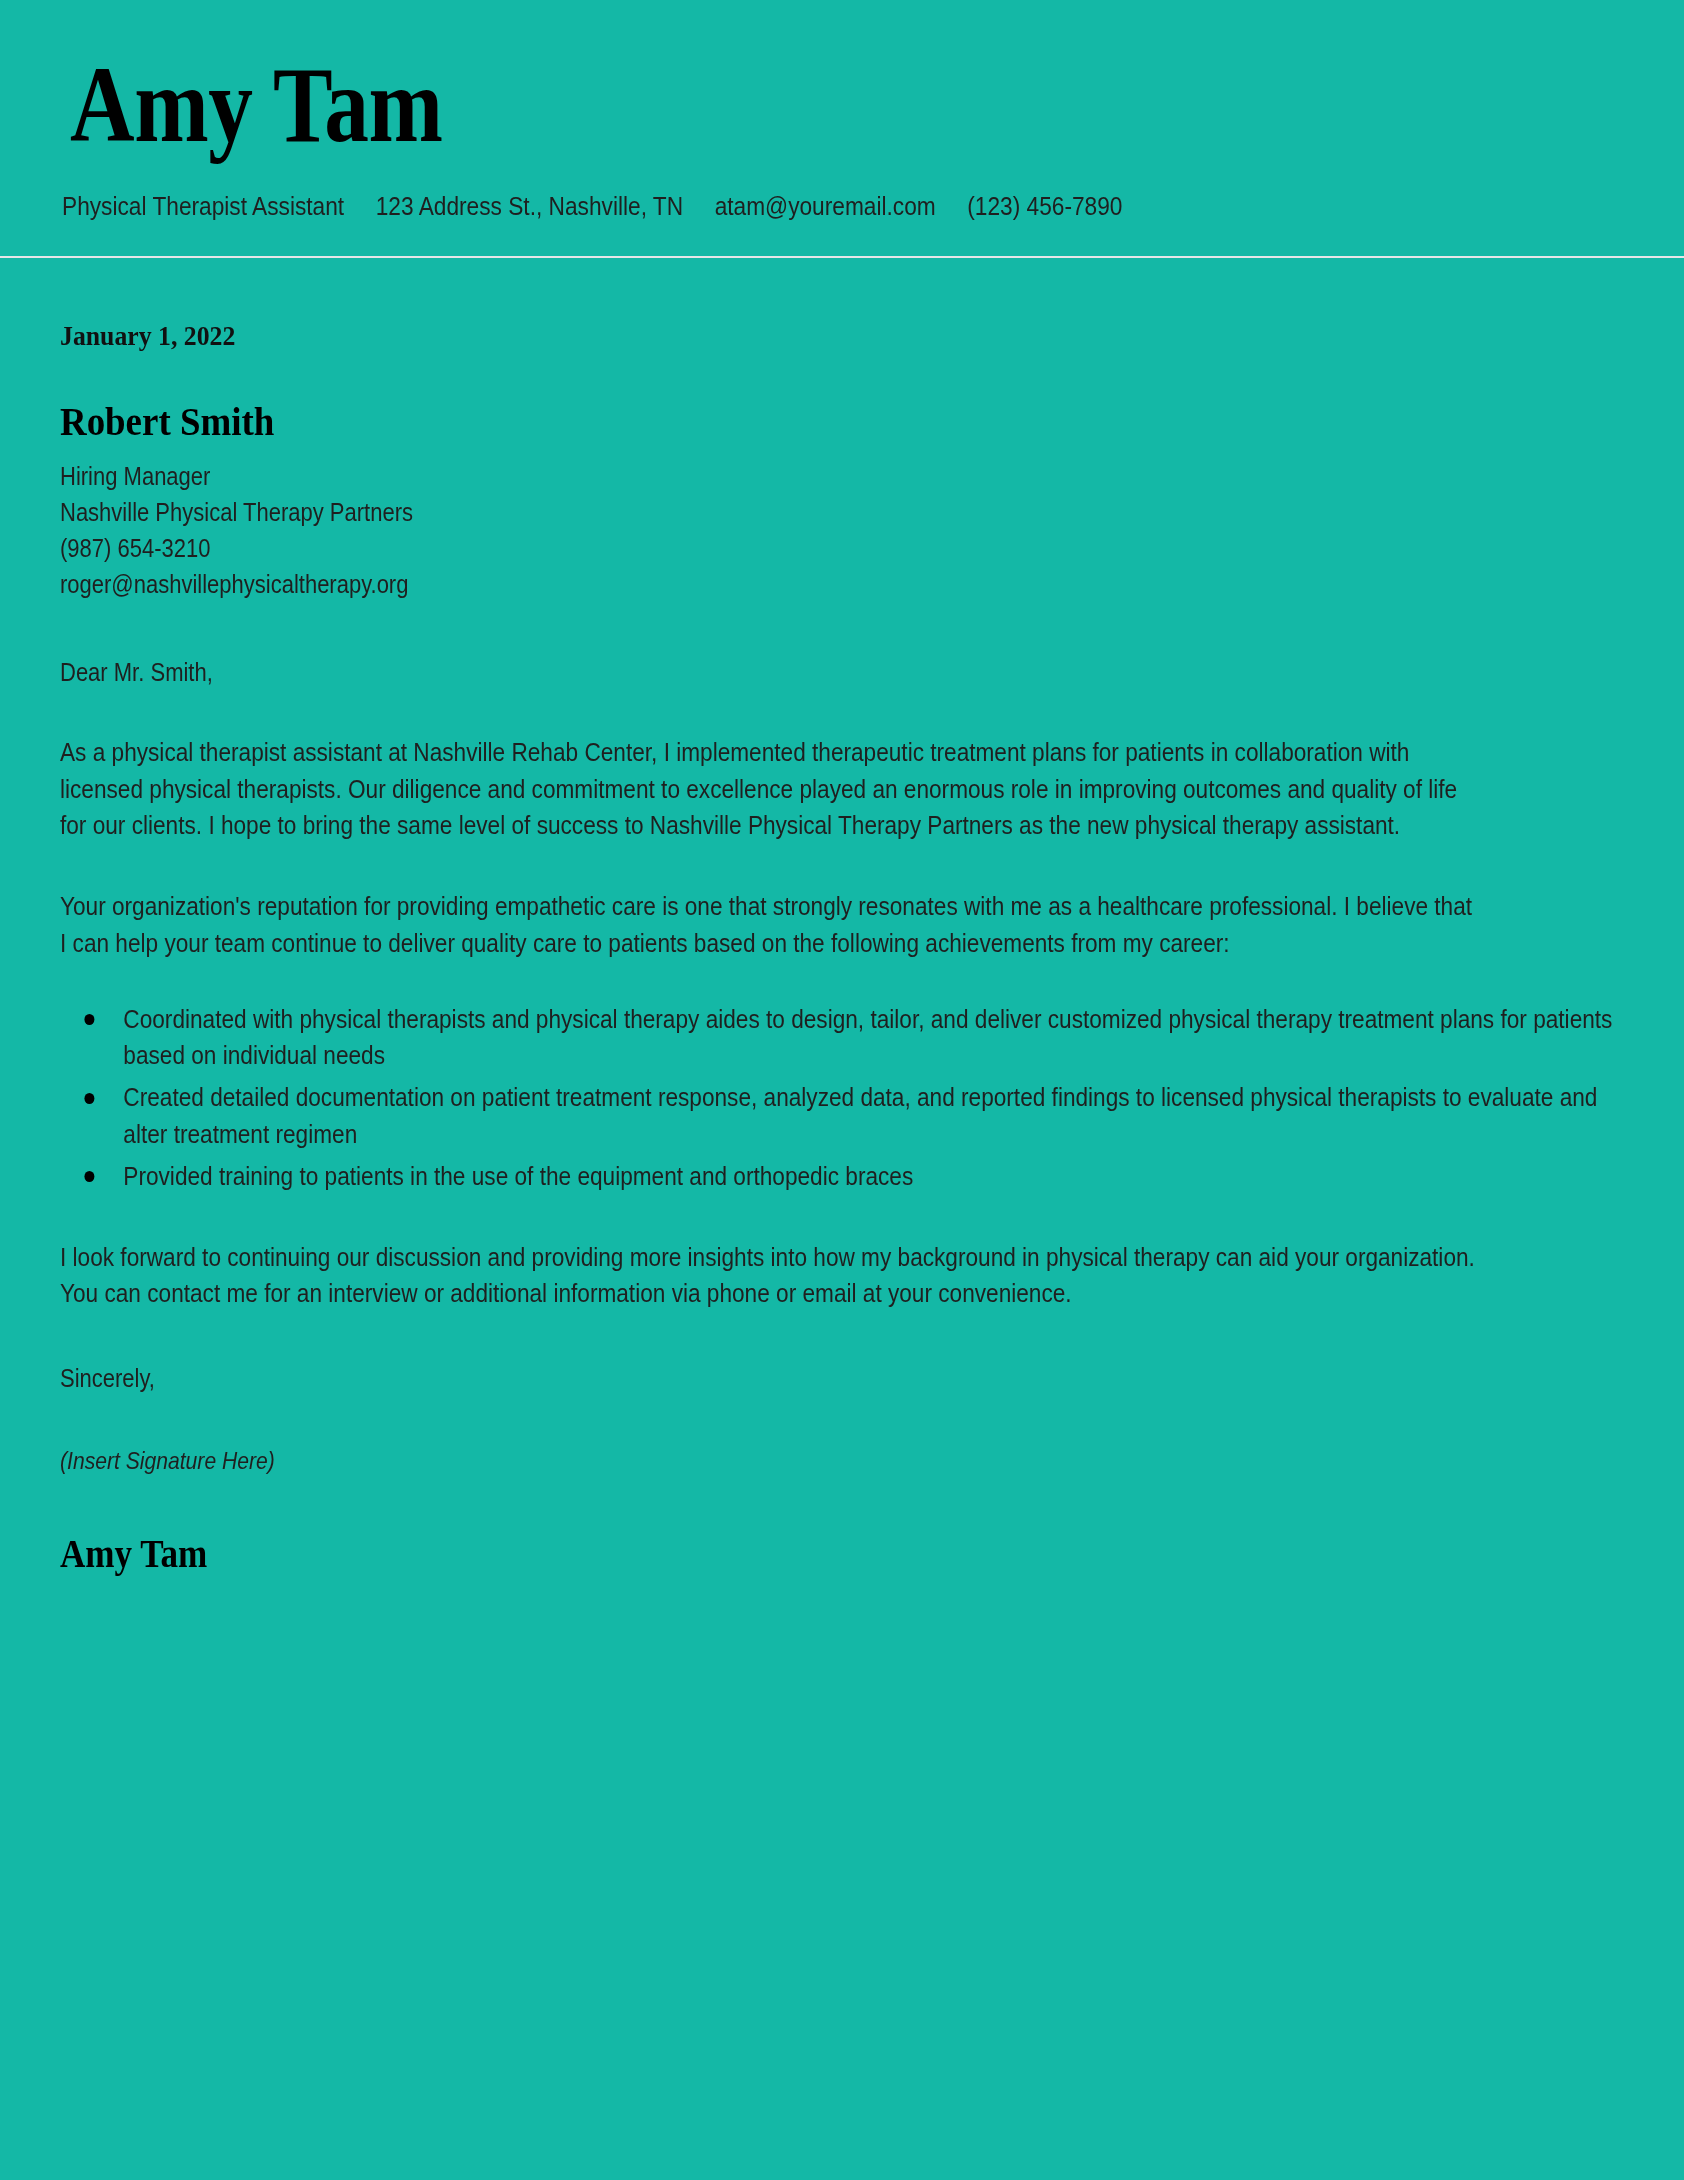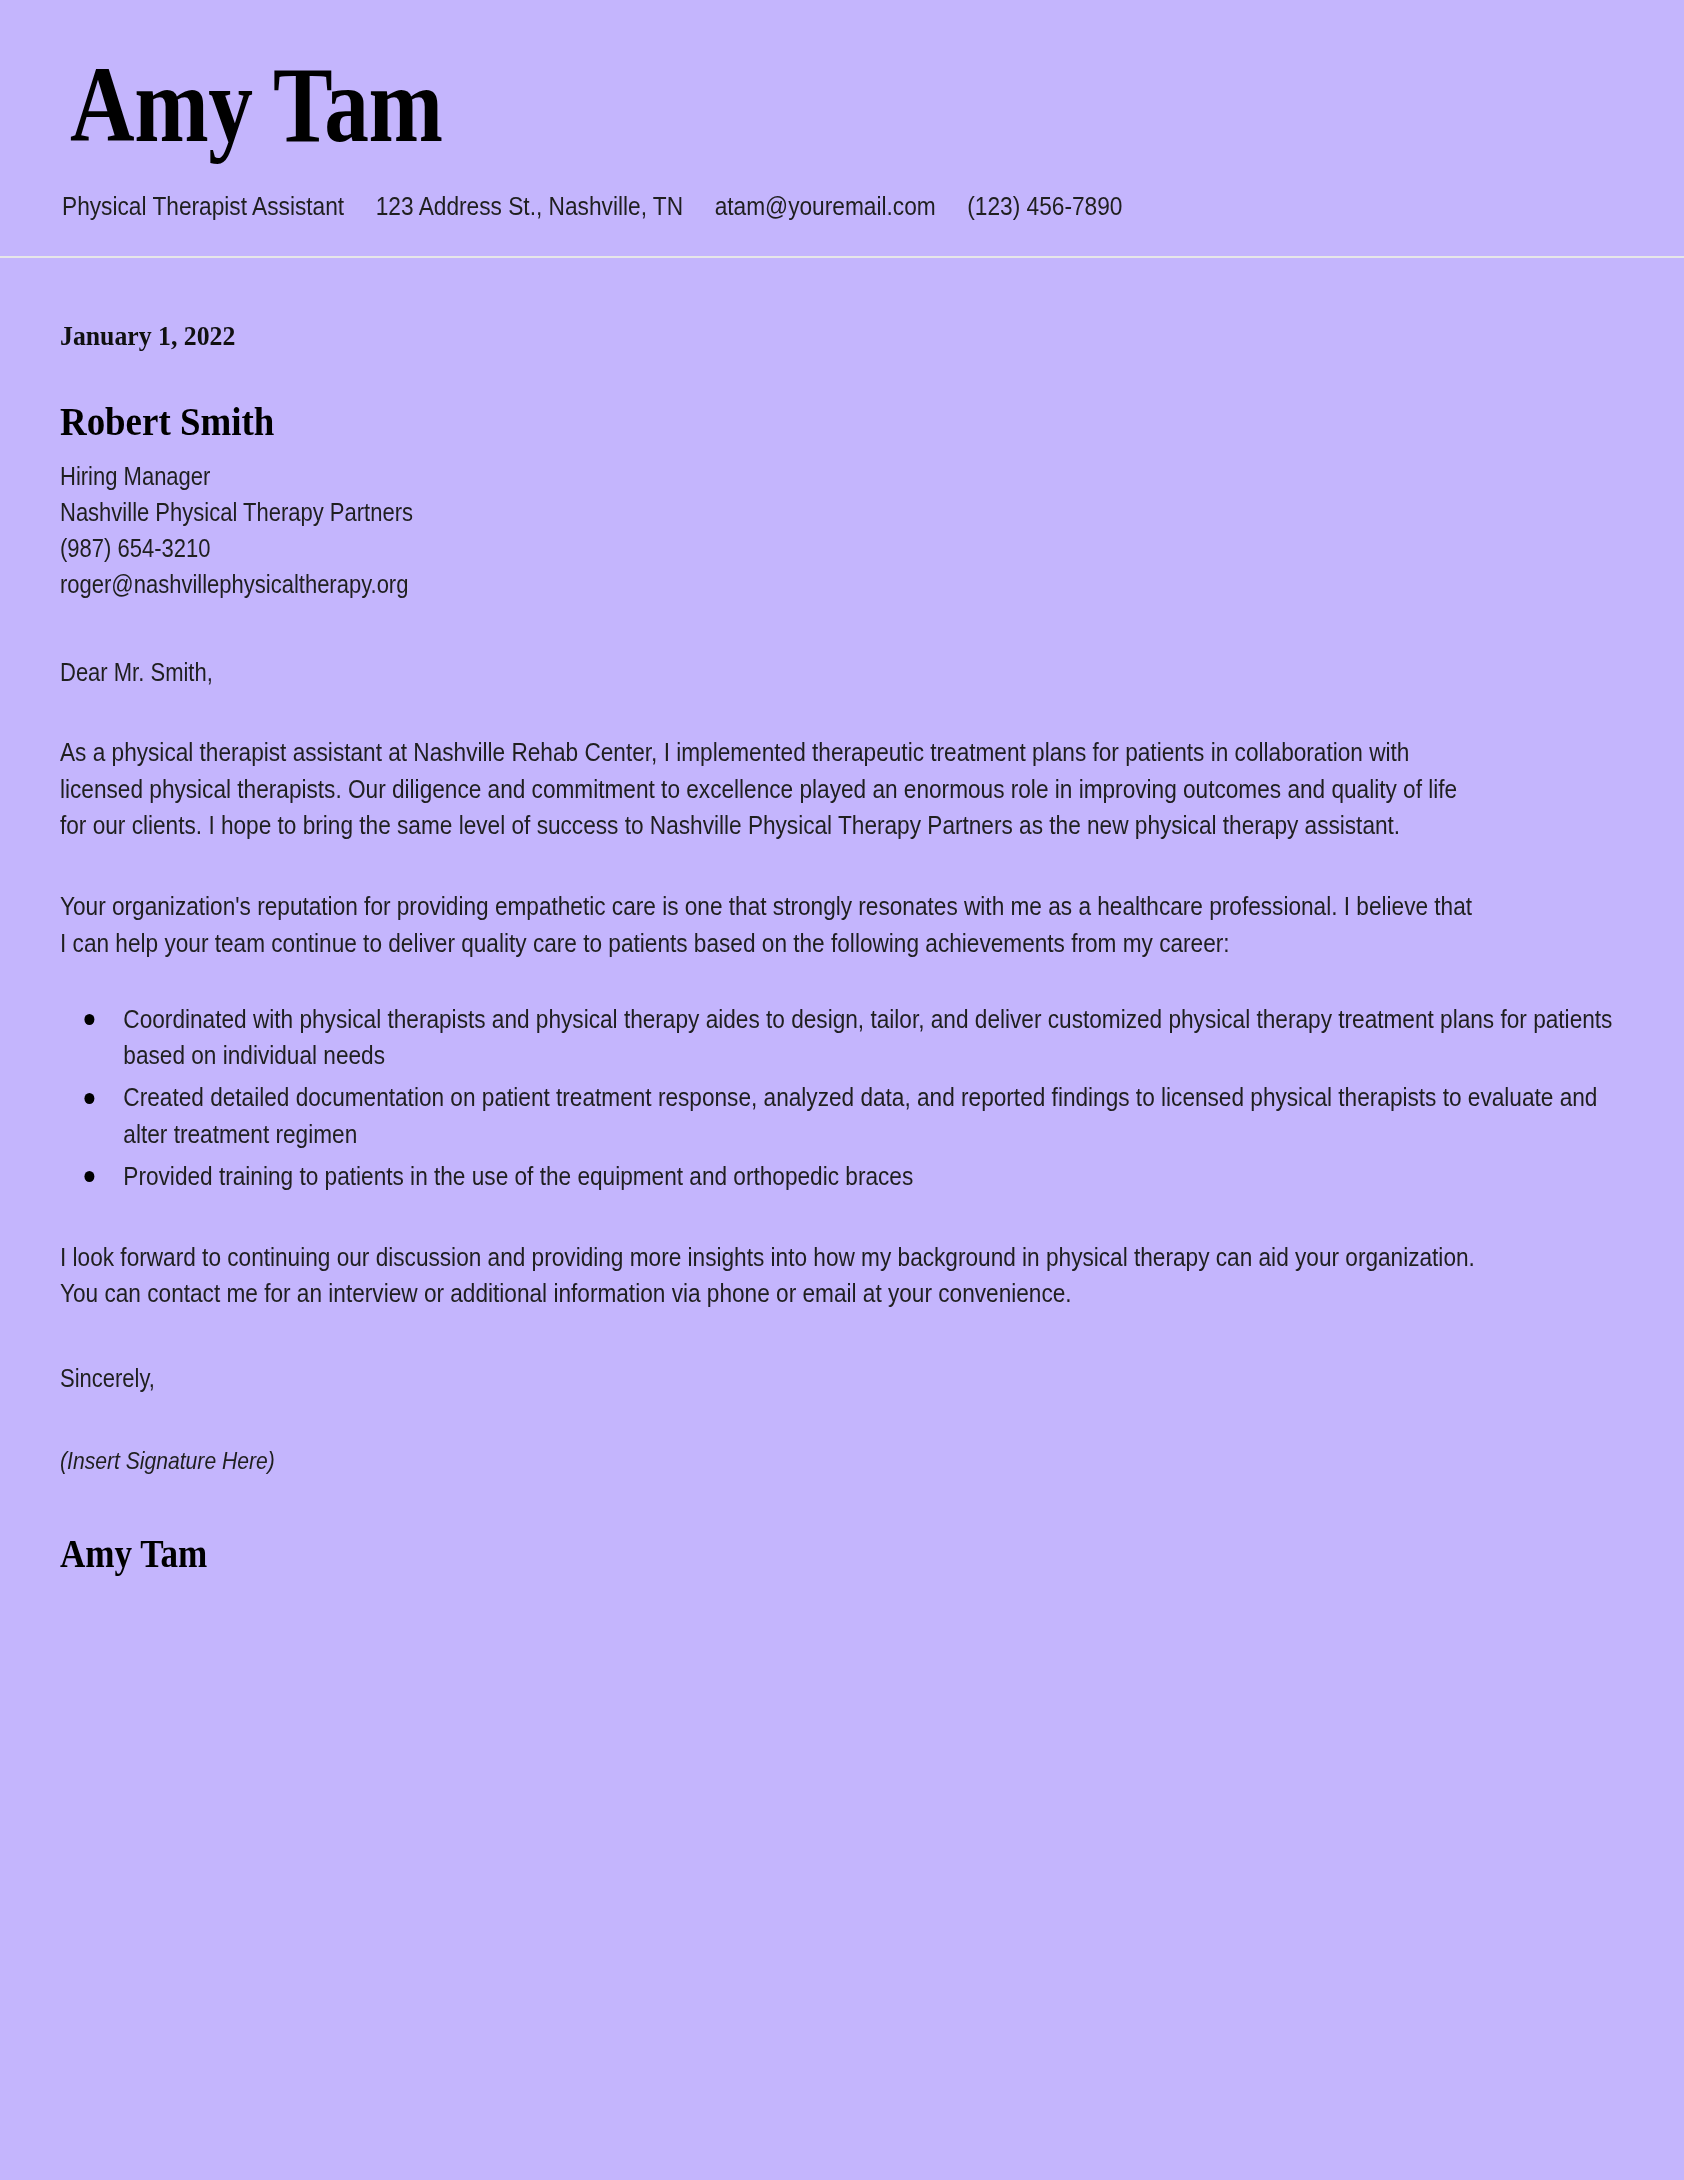--- a/index.html
+++ b/index.html
@@ -12,21 +12,21 @@
     height: 2181px;
     font-family: "Liberation Sans", sans-serif;
     color: #1a1a1a;
     -webkit-font-smoothing: antialiased;
   }
 
   .page {
     position: relative;
     width: 1685px;
     height: 2181px;
-    background: #c4b5fd;
+    background: #14b8a6;
     box-sizing: border-box;
     overflow: hidden;
   }
 
   
   .header {
     padding: 49px 60px 0 60px;
   }
   .name-title {
     font-family: "Liberation Serif", "DejaVu Serif", serif;

